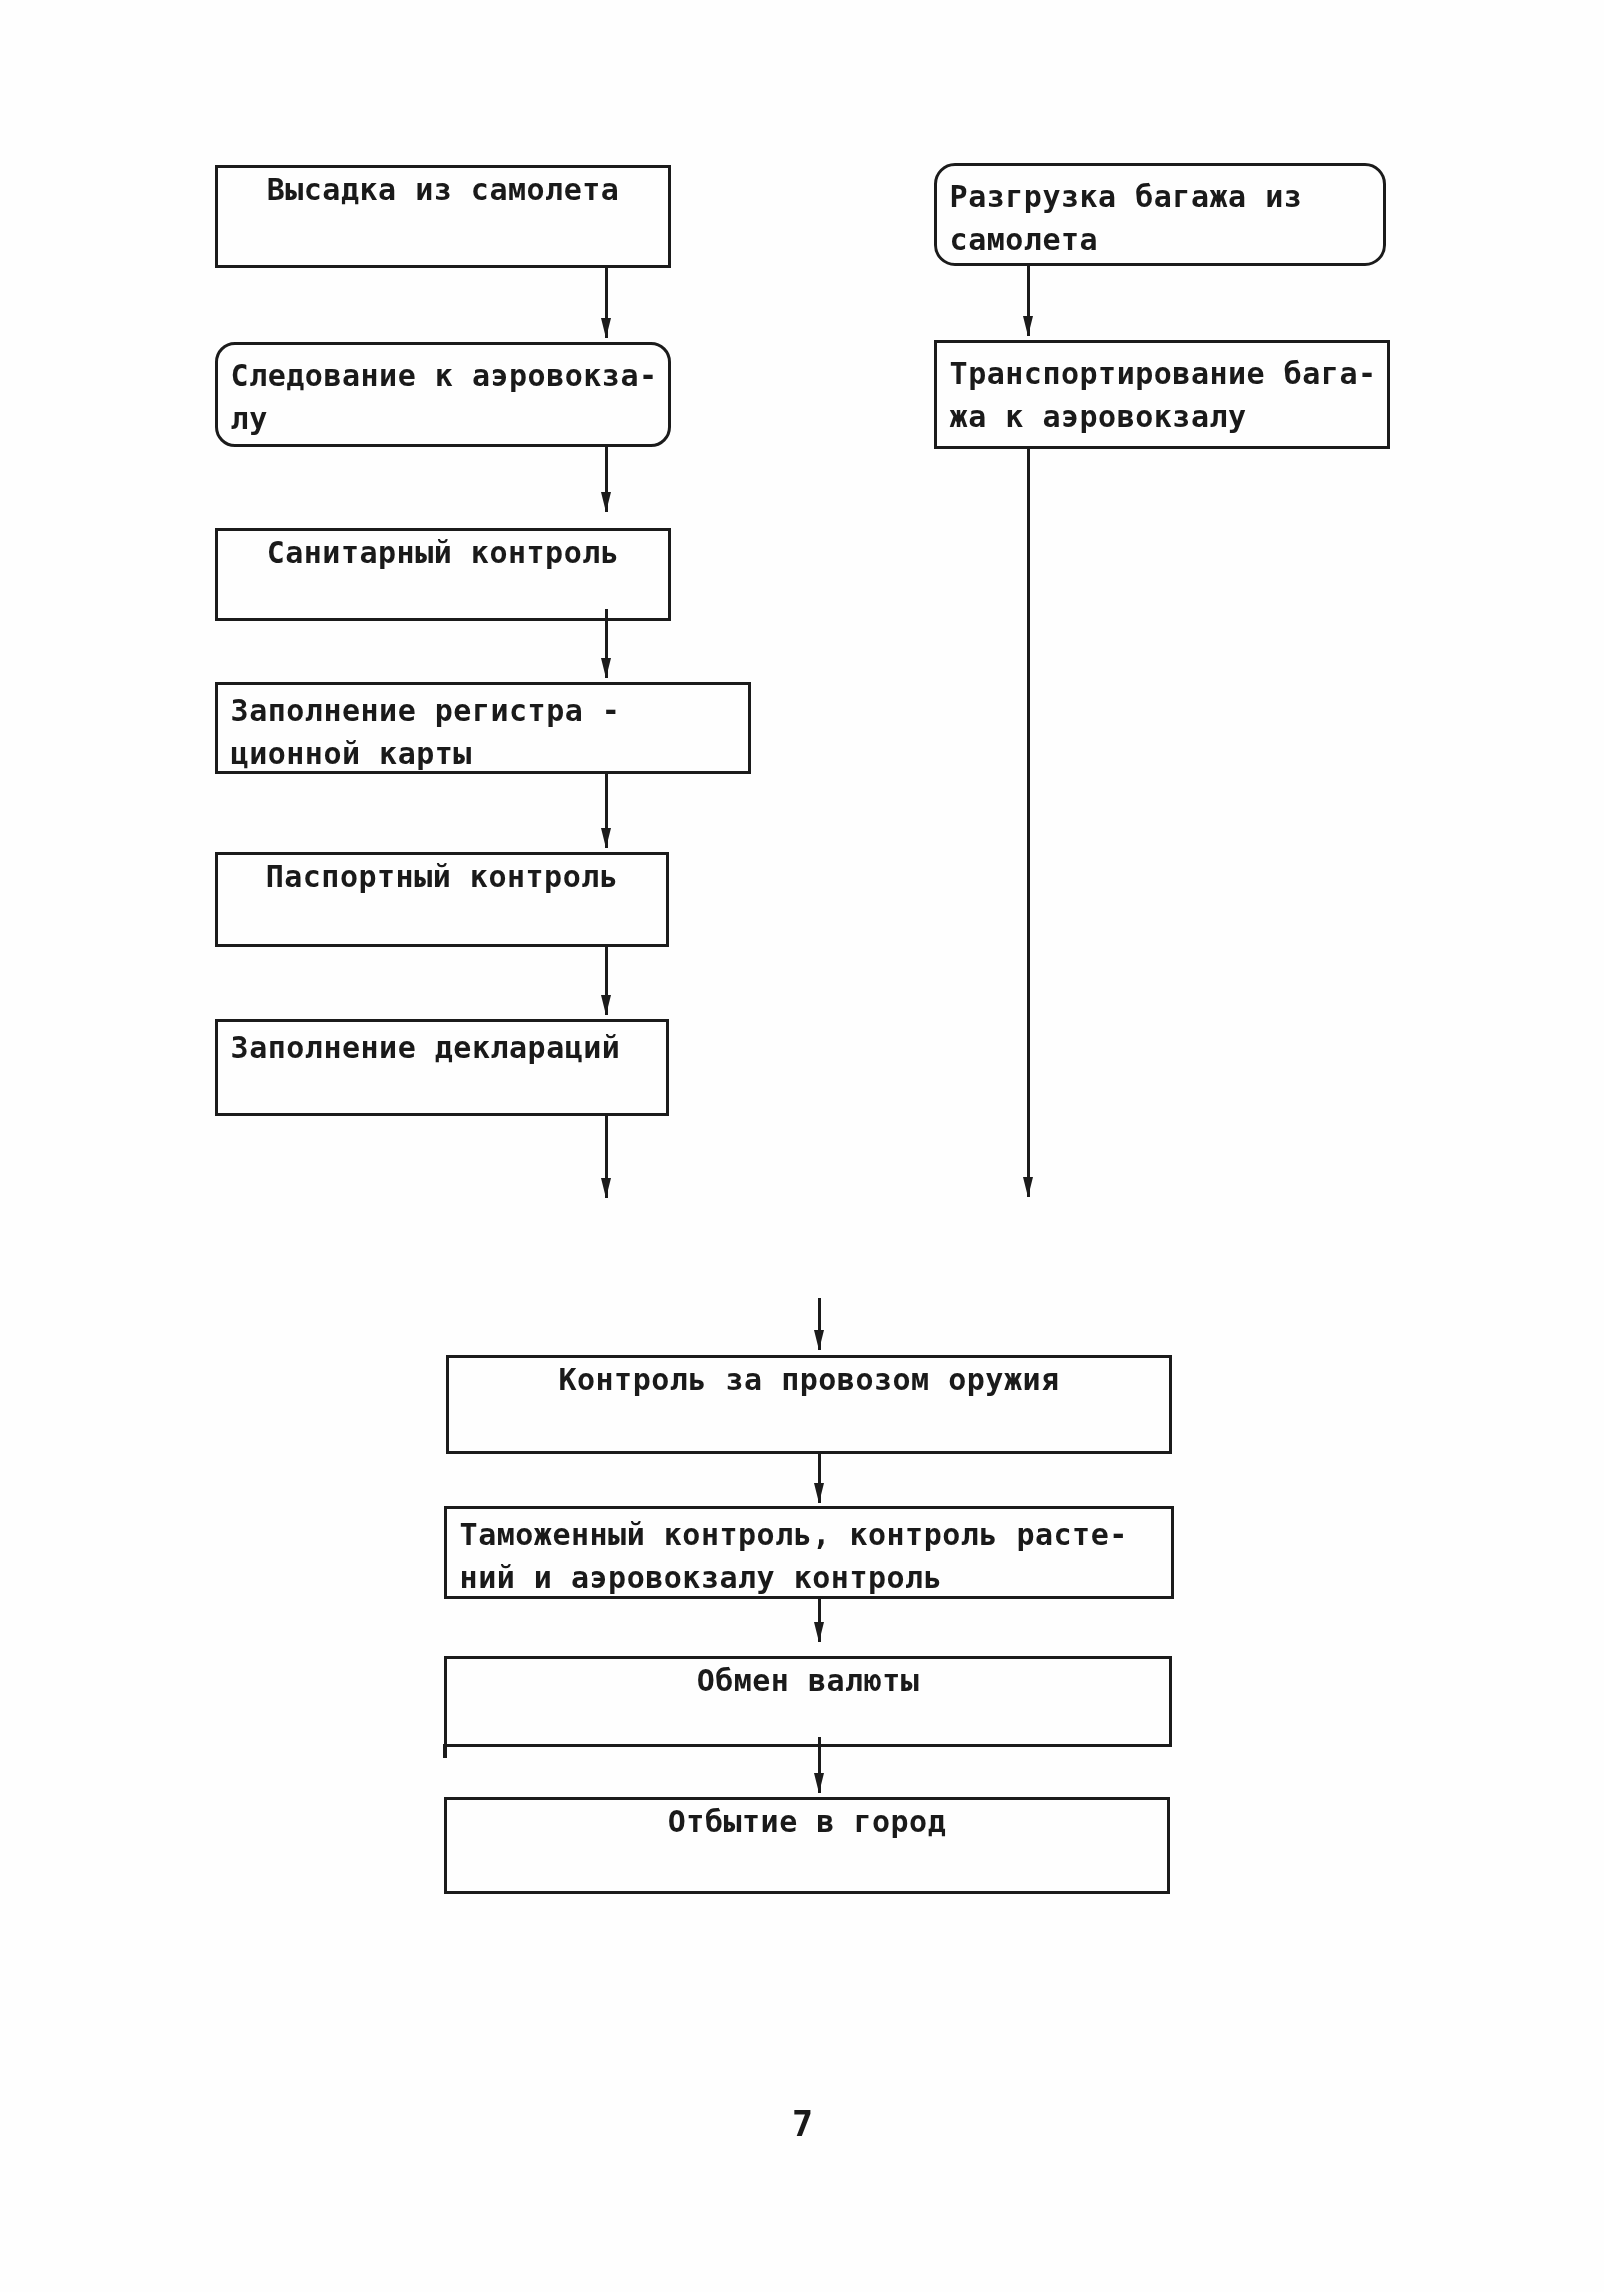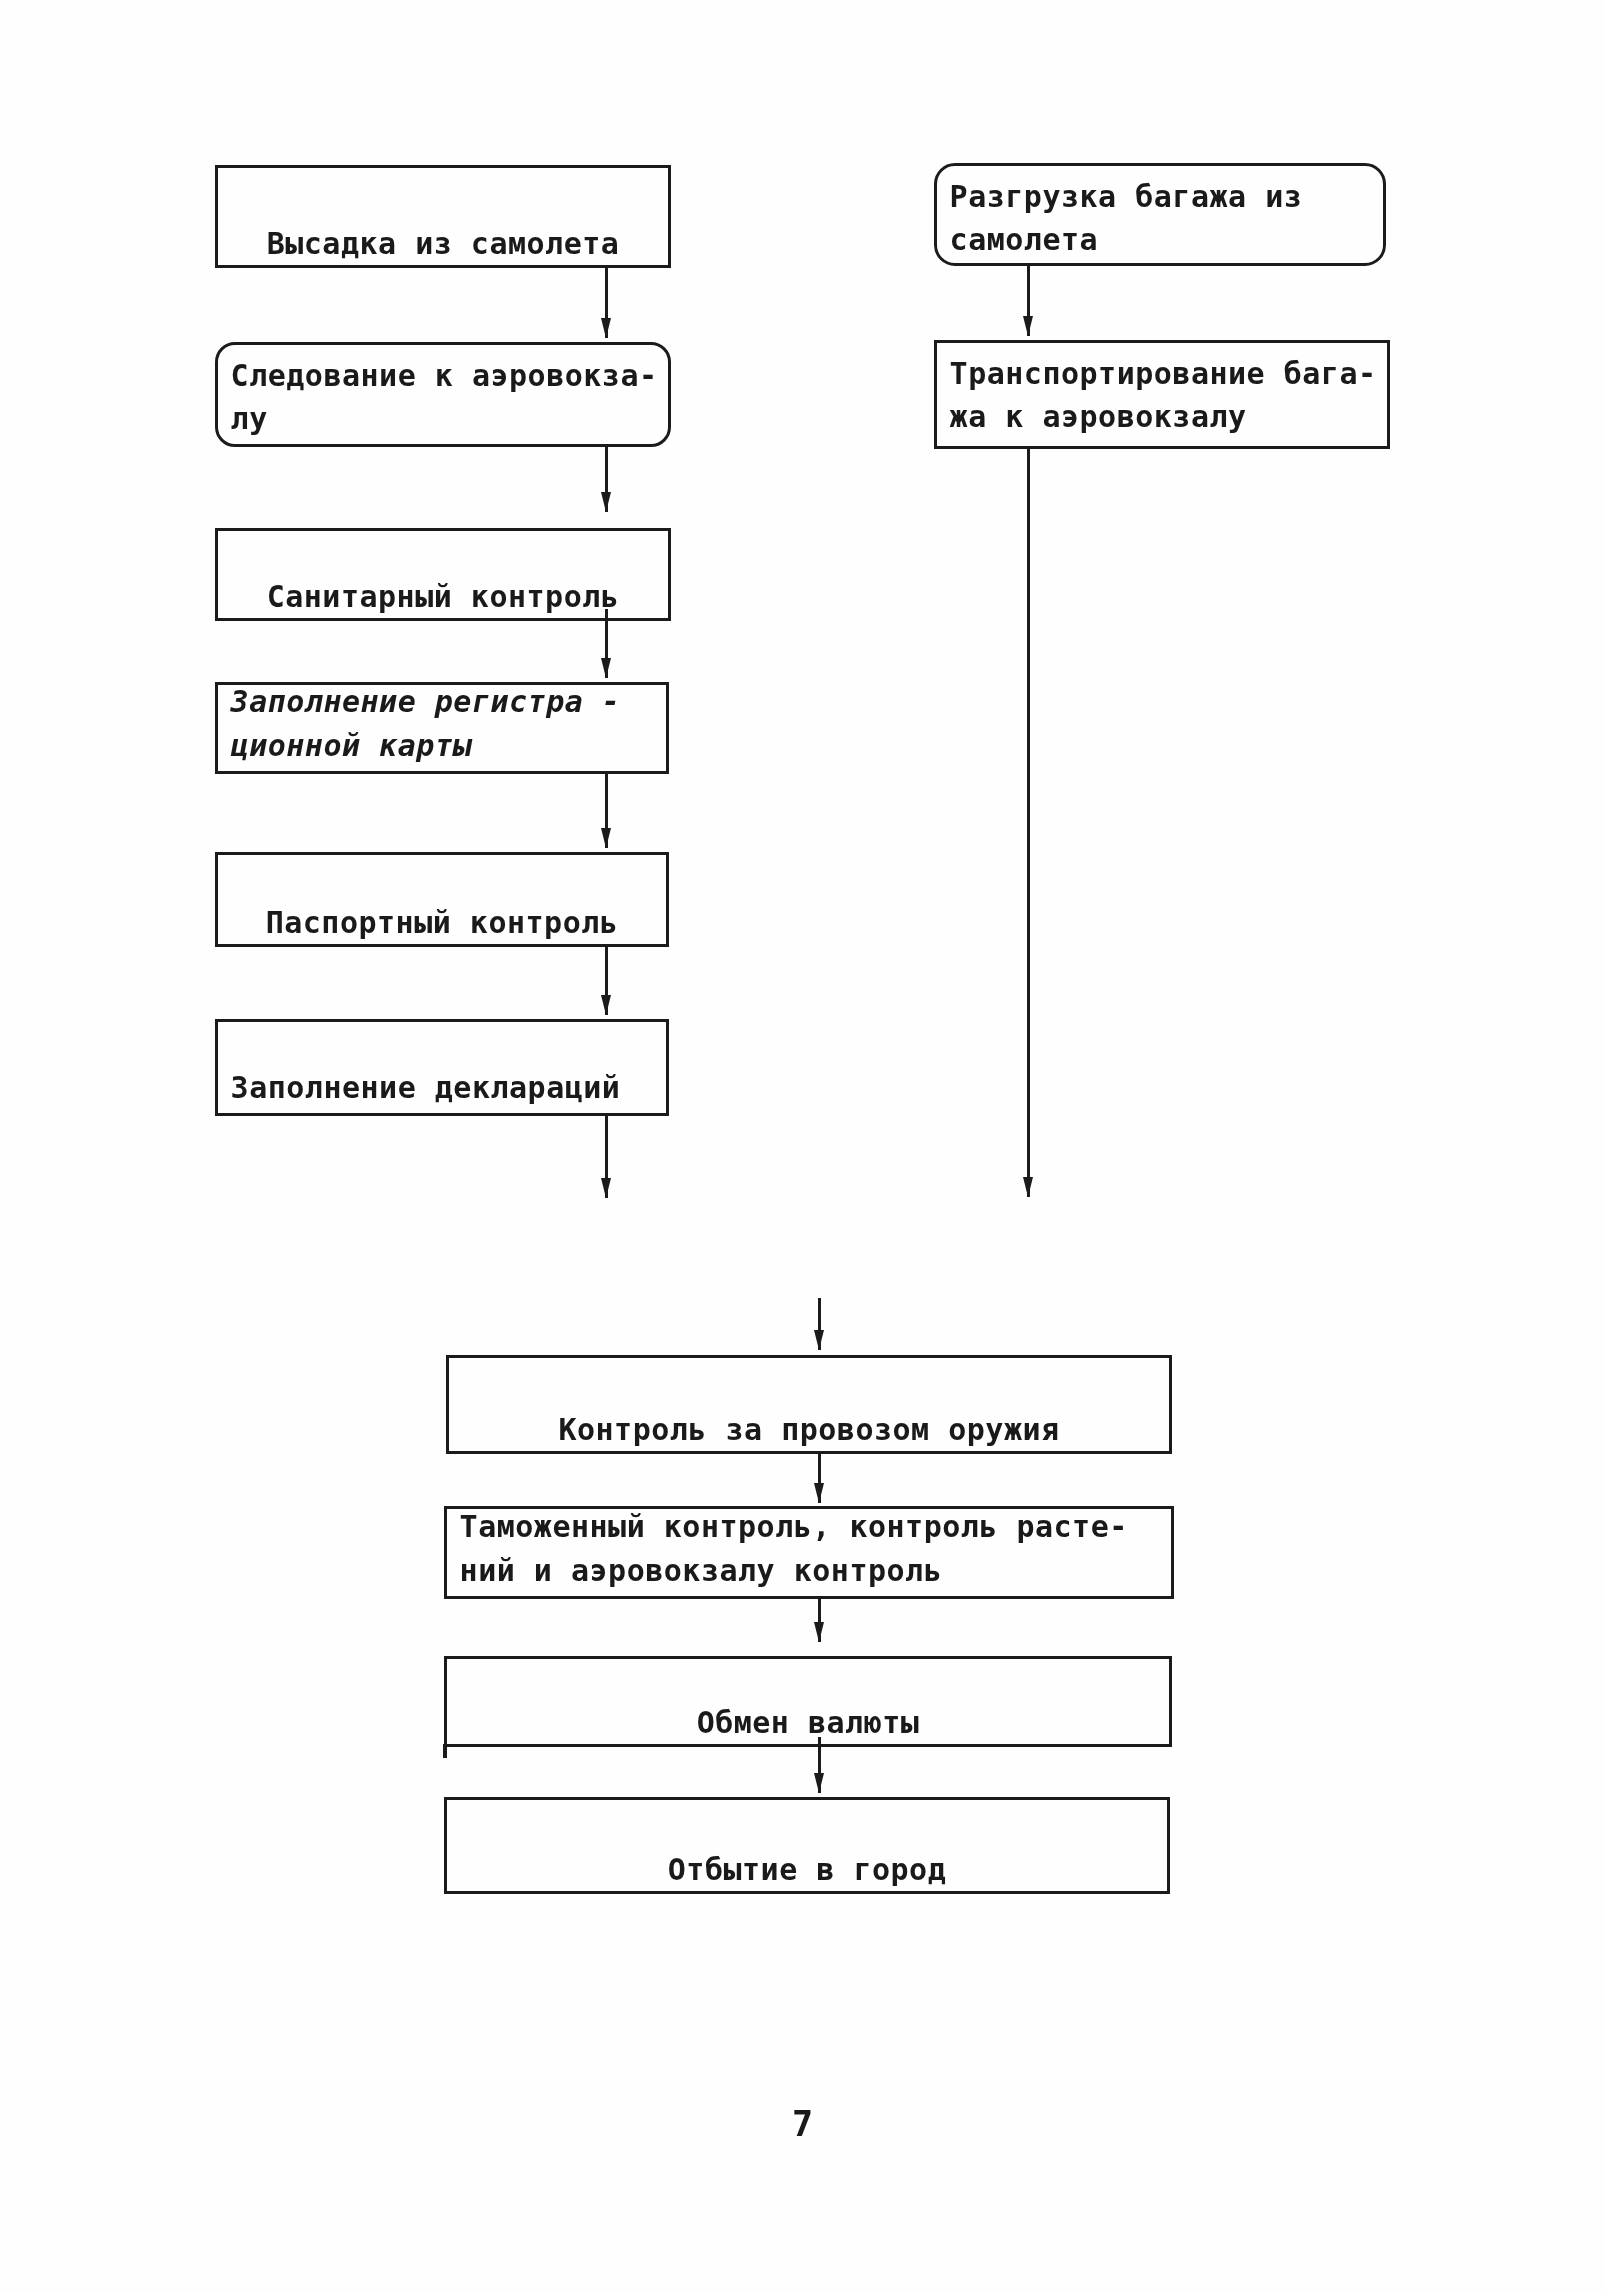--- a/index.html
+++ b/index.html
@@ -24,21 +24,21 @@
     background: #fefefe;
     display: flex;
   }
   .fbox .lbl {
     white-space: pre-line;
     font-weight: 700;
     font-size: 30px;
     line-height: 1.45;
     letter-spacing: 0.5px;
   }
-  .v-center { align-items: flex-end; }
+  .v-center { align-items: flex-start; }
   .h-center { justify-content: center; }
   .h-center .lbl { text-align: center; }
   .pad-left  { padding: 3.9px 5.8px 3.9px 12.6px; }
   .pad-top   { align-items: flex-start; padding-top: 8.7px; }
   
   .connector {
     position: absolute;
     width: 2.9px;
     background: #1b1b1b;
   }
@@ -51,21 +51,21 @@
     width: 0;
     height: 0;
     border-left: 5.8px solid transparent;
     border-right: 5.8px solid transparent;
     border-top: 20.4px solid #1b1b1b;
   }
   
   .b-l1 { left: 215px; top: 165px;  width: 456px; height: 103px; }
   .b-l2 { left: 215px; top: 342px;  width: 456px; height: 105px; border-radius: 20px; }
   .b-l3 { left: 215px; top: 528px;  width: 456px; height: 93px;  }
-  .b-l4 { left: 215px; top: 682px;  width: 454px; height: 92px; font-style: italic;  }
+  .b-l4 { left: 215px; top: 682px;  width: 536px; height: 92px;  }
   .b-l5 { left: 215px; top: 852px;  width: 454px; height: 95px;  }
   .b-l6 { left: 215px; top: 1019px; width: 454px; height: 97px; }
   
   .b-r1 { left: 934px; top: 163px;  width: 452px; height: 103px; border-radius: 21px; }
   .b-r2 { left: 934px; top: 340px;  width: 456px; height: 109px; }
   
   .b-c1 { left: 448px; top: 1201px; width: 731px; height: 97px; }
   .b-c2 { left: 446px; top: 1355px; width: 726px; height: 99px; }
   .b-c3 { left: 444px; top: 1506px; width: 730px; height: 93px;  }
   .b-c4 { left: 444px; top: 1646px; width: 728px; height: 91px; margin-top: 10px;  }

